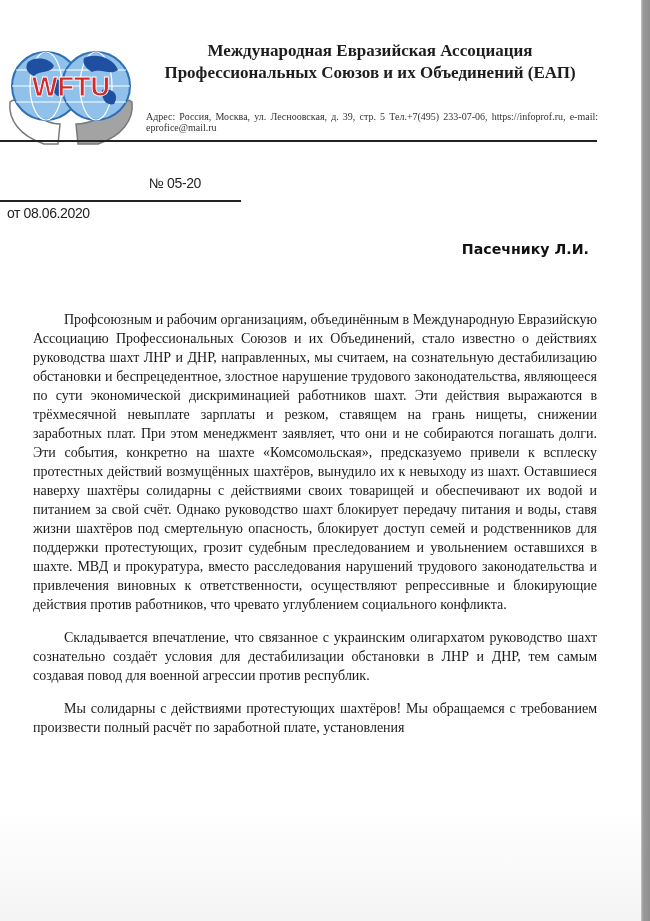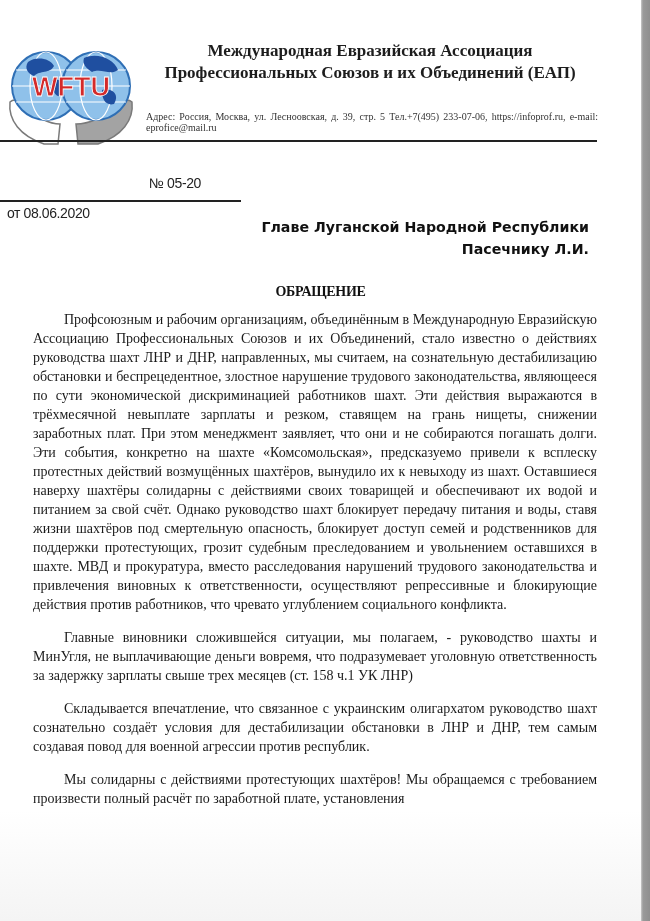--- a/index.html
+++ b/index.html
@@ -91,26 +91,23 @@
   <div class="hdr-title hdr-t1">Международная Евразийская Ассоциация</div>
   <div class="hdr-title hdr-t2">Профессиональных Союзов и их Объединений (ЕАП)</div>
   <div class="hdr-addr">Адрес: Россия, Москва, ул. Лесноовская, д. 39, стр. 5 Тел.+7(495) 233-07-06, https://infoprof.ru, e-mail: eprofice@mail.ru</div>
 
   <div class="hline hline-head"></div>
 
   <div class="date date-val">от 08.06.2020</div>
   <div class="date date-num">№ 05-20</div>
   <div class="hline hline-date"></div>
 
-  <div class="addressee addr1">Главе Луганской Народной Республики</div>
   <div class="addressee addr2">Пасечнику Л.И.</div>
 
-  <div class="doc-title">ОБРАЩЕНИЕ</div>
 
   <div class="body-text">
     <p>Профсоюзным и рабочим организациям, объединённым в Международную Евразийскую Ассоциацию Профессиональных Союзов и их Объединений, стало известно о действиях руководства шахт ЛНР и ДНР, направленных, мы считаем, на сознательную дестабилизацию обстановки и беспрецедентное, злостное нарушение трудового законодательства, являющееся по сути экономической дискриминацией работников шахт. Эти действия выражаются в трёхмесячной невыплате зарплаты и резком, ставящем на грань нищеты, снижении заработных плат. При этом менеджмент заявляет, что они и не собираются погашать долги. Эти события, конкретно на шахте «Комсомольская», предсказуемо привели к всплеску протестных действий возмущённых шахтёров, вынудило их к невыходу из шахт. Оставшиеся наверху шахтёры солидарны с действиями своих товарищей и обеспечивают их водой и питанием за свой счёт. Однако руководство шахт блокирует передачу питания и воды, ставя жизни шахтёров под смертельную опасность, блокирует доступ семей и родственников для поддержки протестующих, грозит судебным преследованием и увольнением оставшихся в шахте. МВД и прокуратура, вместо расследования нарушений трудового законодательства и привлечения виновных к ответственности, осуществляют репрессивные и блокирующие действия против работников, что чревато углублением социального конфликта.</p>
-    <p>Главные виновники сложившейся ситуации, мы полагаем, - руководство шахты и МинУгля, не выплачивающие деньги вовремя, что подразумевает уголовную ответственность за задержку зарплаты свыше трех месяцев (ст. 158 ч.1 УК ЛНР)</p>
     <p>Складывается впечатление, что связанное с украинским олигархатом руководство шахт сознательно создаёт условия для дестабилизации обстановки в ЛНР и ДНР, тем самым создавая повод для военной агрессии против республик.</p>
     <p class="last">Мы солидарны с действиями протестующих шахтёров! Мы обращаемся с требованием произвести полный расчёт по заработной плате, установления</p>
   </div>
 </div>
 
 <div class="right-edge"></div>
 
 </body></html>

